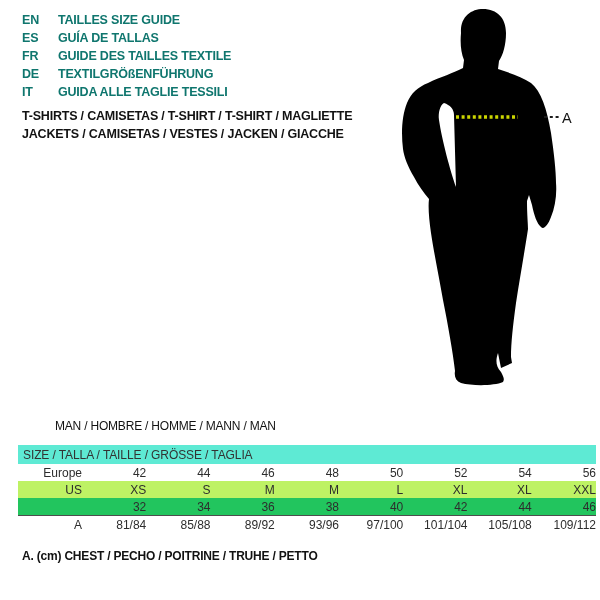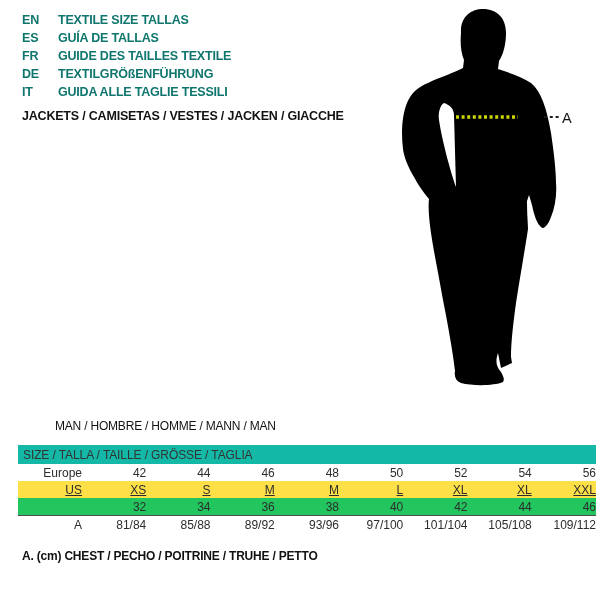--- a/index.html
+++ b/index.html
@@ -27,41 +27,42 @@
   table.size-table col.label-col{width:64px;}
   table.size-table tr.row-a td{border-top:1px solid #4d4d4d;height:18px;}
   .footnote{position:absolute;left:22px;top:549px;font-size:12px;font-weight:bold;letter-spacing:-0.2px;color:#121212;}
 </style>
 </head>
 <body>
 
 <div class="lang-block">
   <div class="lang-row">
     <span class="lang-code">EN</span>
-    <span class="lang-label">TEXTILE SIZE TALLAS</span>
+    <span class="lang-label">TAILLES SIZE GUIDE</span>
   </div>
   <div class="lang-row">
     <span class="lang-code">ES</span>
     <span class="lang-label">GUÍA DE TALLAS</span>
   </div>
   <div class="lang-row">
     <span class="lang-code">FR</span>
     <span class="lang-label">GUIDE DES TAILLES TEXTILE</span>
   </div>
   <div class="lang-row">
     <span class="lang-code">DE</span>
     <span class="lang-label">TEXTILGRÖßENFÜHRUNG</span>
   </div>
   <div class="lang-row">
     <span class="lang-code">IT</span>
     <span class="lang-label">GUIDA ALLE TAGLIE TESSILI</span>
   </div>
 </div>
 
 <div class="category-block">
+  <div>T-SHIRTS / CAMISETAS / T-SHIRT / T-SHIRT / MAGLIETTE</div>
   <div>JACKETS / CAMISETAS / VESTES / JACKEN / GIACCHE</div>
 </div>
 
 <div class="figure-wrap">
   <svg width="180" height="385" viewBox="0 0 180 385">
     <path d="M 63,28
              C 62,12 73,4 85,4
              C 99,4 108,13 108,28
              C 108,40 105,50 101,56
              L 100,64
@@ -109,35 +110,35 @@
       <col>
       <col>
       <col>
       <col>
       <col>
       <col>
       <col>
       <col>
   </colgroup>
   <tbody>
-      <tr style="background-color: #14b8a6;">
+      <tr style="background-color: #5eead4;">
     <th colspan="9">SIZE / TALLA / TAILLE / GRÖSSE / TAGLIA</th>
   </tr>
   <tr>
     <td class="row-label">Europe</td>
     <td>42</td>
     <td>44</td>
     <td>46</td>
     <td>48</td>
     <td>50</td>
     <td>52</td>
     <td>54</td>
     <td>56</td>
   </tr>
-  <tr style="background-color: #fde047; text-decoration: underline;">
+  <tr style="background-color: #bef264;">
     <td class="row-label">US</td>
     <td>XS</td>
     <td>S</td>
     <td>M</td>
     <td>M</td>
     <td>L</td>
     <td>XL</td>
     <td>XL</td>
     <td>XXL</td>
   </tr>

